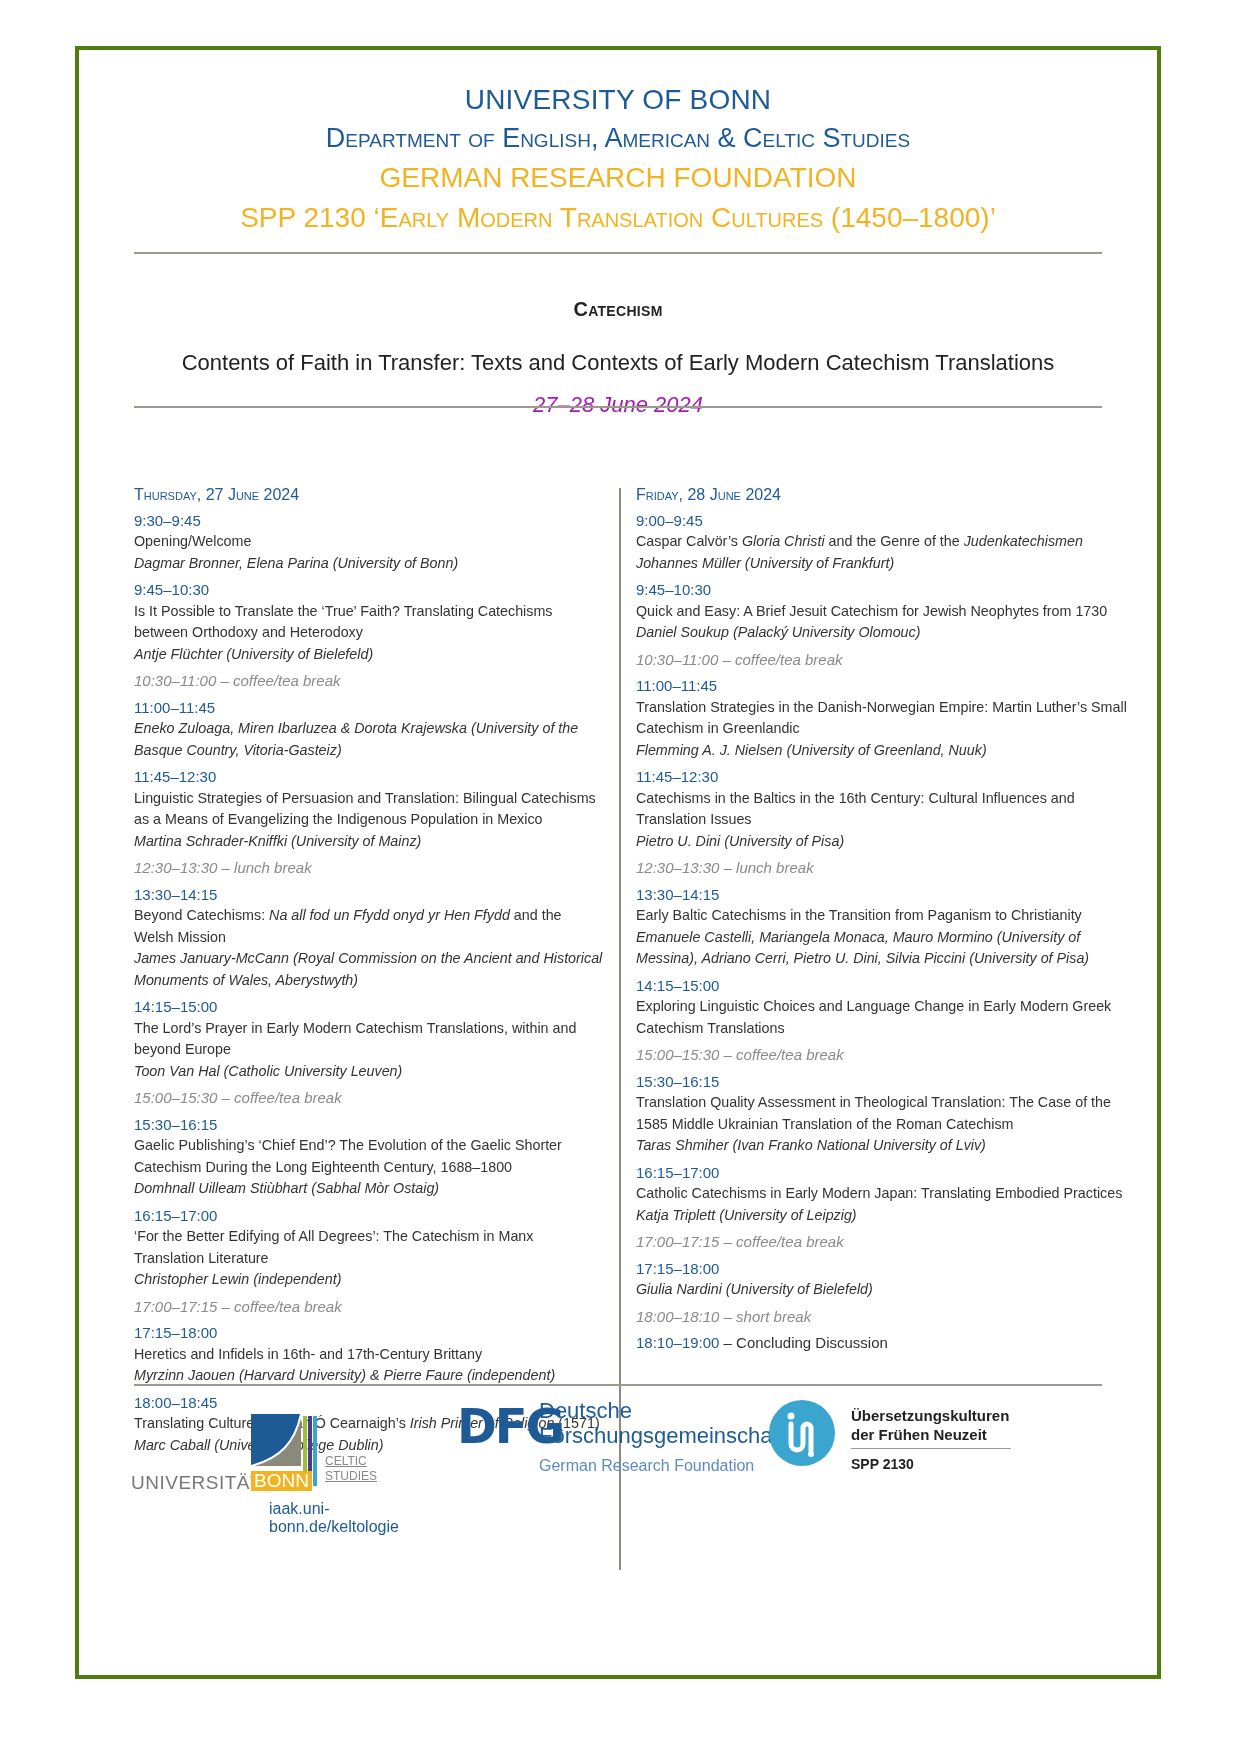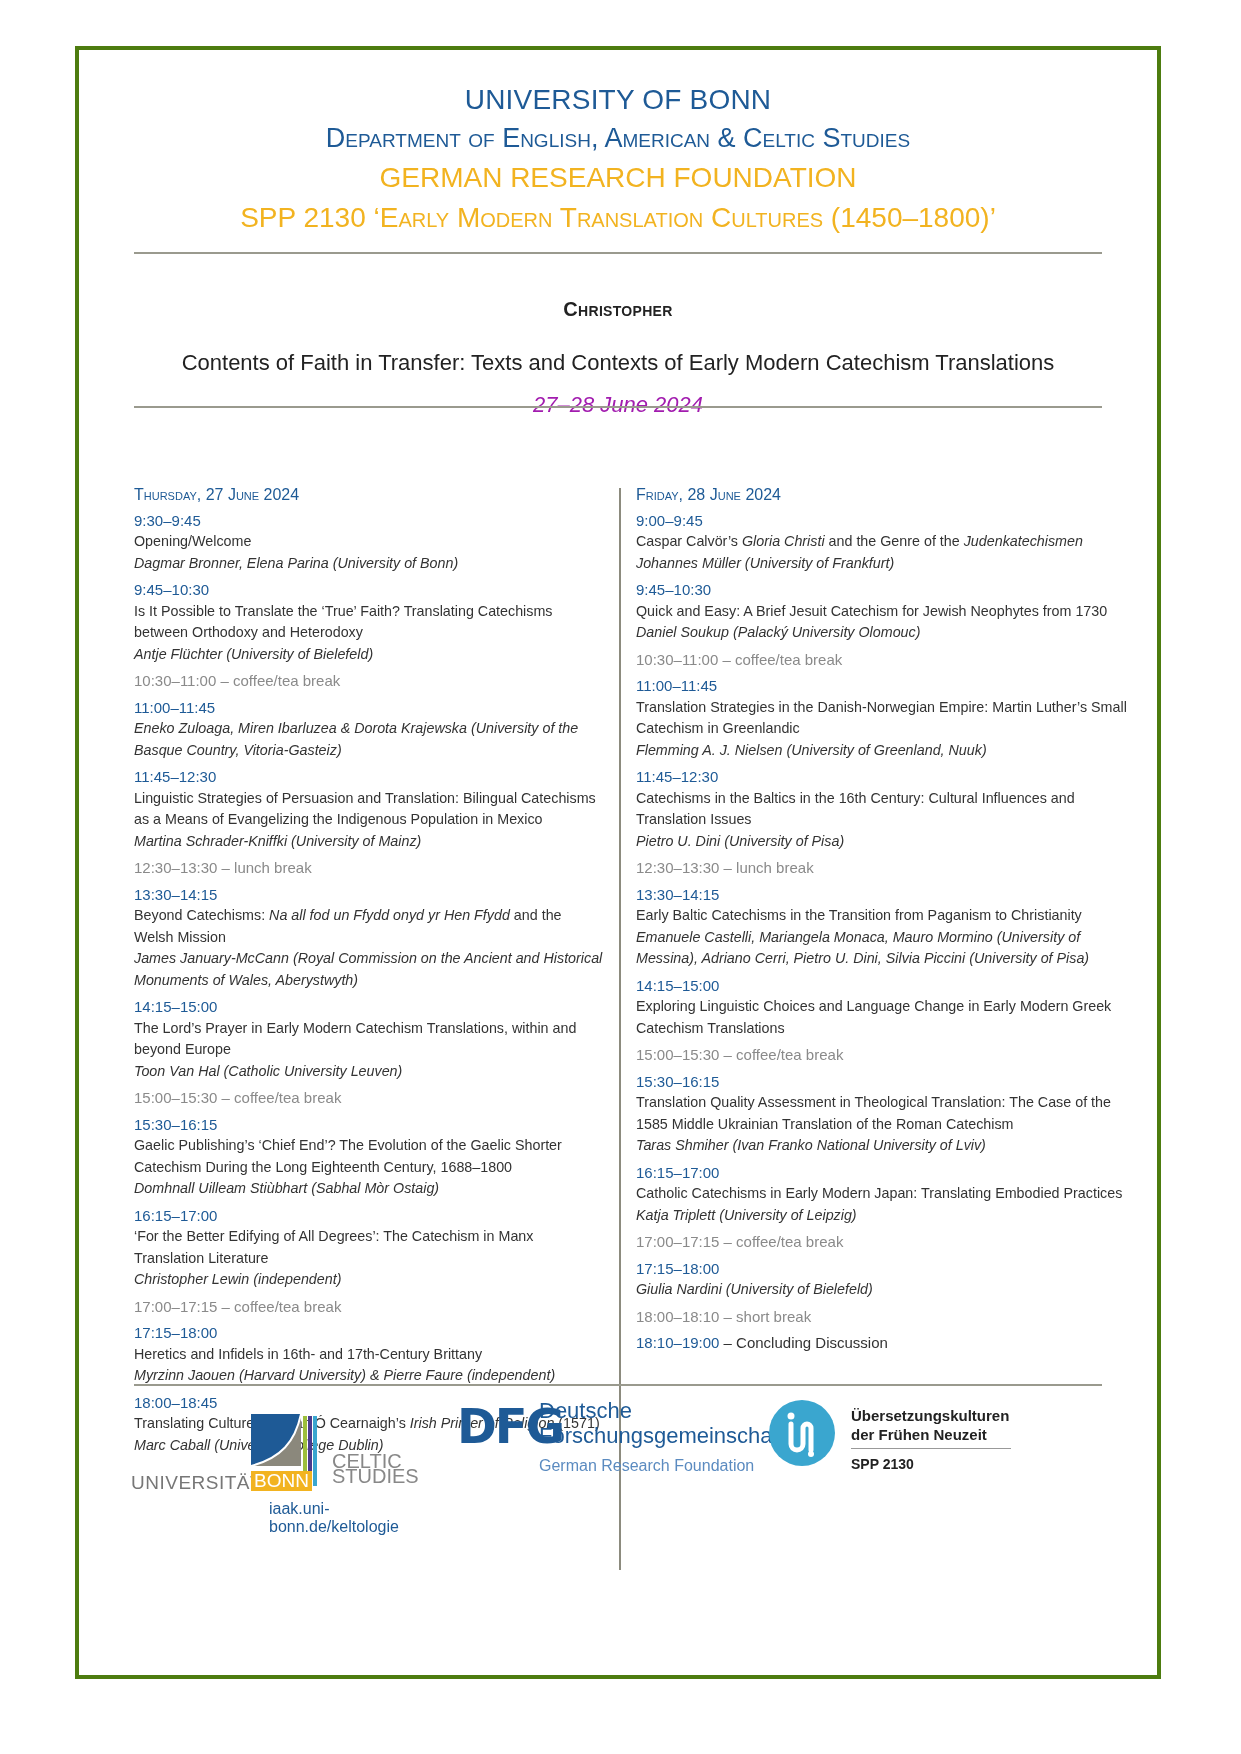--- a/index.html
+++ b/index.html
@@ -16,30 +16,30 @@
   .conf-date { top: 342px; font-size: 22px; font-style: italic; color: #a21caf; }
   .col { position: absolute; top: 434px; font-size: 14.3px; line-height: 21.5px; }
   .col-left { left: 55px; width: 470px; }
   .col-right { left: 557px; width: 500px; }
   .divider { position: absolute; left: 540px; top: 438px; width: 2px; height: 1082px; background: #8c8b7e; }
   .day-head { color: #1e5a96; font-variant: small-caps; font-size: 16px; margin-bottom: 4px; }
   .slot { margin-bottom: 5px; }
   .time { color: #1e5a96; font-size: 15px; }
   .ttl { color: #333; }
   .spk { font-style: italic; color: #333; }
-  .brk { color: #8a8a8a; font-size: 15px; margin-bottom: 5px; }
+  .brk { color: #8a8a8a; font-size: 15px; margin-bottom: 5px; font-style: italic; }
   .closing { font-size: 15px; }
   .closing .time { display: inline; }
   em { font-style: italic; }
   .footer { position: absolute; left: 0; right: 0; top: 1520px; height: 110px; }
   .logo-bonn { position: absolute; left: 52px; top: 24px; width: 280px; height: 90px; }
   .bonn-graphic { position: absolute; left: 120px; top: 0; width: 72px; height: 72px; }
   .bonn-text-univ { position: absolute; left: 0; top: 58px; font-size: 19px; color: #777; letter-spacing: 0.5px; }
   .bonn-text-bonn { position: absolute; left: 120px; top: 57px; width: 58px; height: 20px; background: #f2b320; color: #fff; font-size: 19px; line-height: 20px; padding-left: 3px; }
-  .celtic { position: absolute; left: 201px; top: 40px; font-size: 20px; line-height: 15px; color: #888; }
+  .celtic { position: absolute; left: 194px; top: 40px; font-size: 12px; line-height: 15px; color: #888; text-decoration: underline; }
   .url { position: absolute; left: 138px; top: 86px; font-size: 16px; color: #1e5a96; }
   .dfg-logo { position: absolute; left: 378px; top: 12px; }
   .dfg-letters { font-family: "DejaVu Sans", sans-serif; font-weight: bold; font-size: 48px; color: #1e5a96; letter-spacing: -2px; line-height: 48px; }
   .dfg-name { position: absolute; left: 460px; top: 8px; font-size: 22px; line-height: 25px; color: #1e5a96; white-space: nowrap; }
   .dfg-eng { position: absolute; left: 460px; top: 67px; font-size: 16px; color: #5b8bc0; white-space: nowrap; }
   .spp-logo { position: absolute; left: 690px; top: 10px; }
   .spp-circle { position: absolute; left: 0; top: 0; width: 66px; height: 66px; border-radius: 50%; background: #3aa6cf; }
   .spp-text { position: absolute; left: 82px; top: 6px; width: 160px; font-size: 15px; font-weight: bold; color: #222; line-height: 19px; white-space: nowrap; }
   .spp-rule { height: 1px; background: #999; margin: 4px 0 6px 0; width: 160px; }
   .spp-code { font-size: 14px; font-weight: bold; }
@@ -48,21 +48,21 @@
 <body>
 
 <div class="frame">
   <div class="hdr h-univ">UNIVERSITY OF BONN</div>
   <div class="hdr h-dept">Department of English, American &amp; Celtic Studies</div>
   <div class="hdr h-dfg">GERMAN RESEARCH FOUNDATION</div>
   <div class="hdr h-spp">SPP 2130 ‘Early Modern Translation Cultures (1450–1800)’</div>
 
   <div class="rule" style="top:202px;"></div>
 
-  <div class="hdr conf-kicker">Christopher</div>
+  <div class="hdr conf-kicker">Catechism</div>
   <div class="hdr conf-title">Contents of Faith in Transfer: Texts and Contexts of Early Modern Catechism Translations</div>
   <div class="hdr conf-date">27–28 June 2024</div>
 
   <div class="rule" style="top:356px;"></div>
 
   <div class="col col-left" id="col-thu">
     <div class="day-head">Thursday, 27 June 2024</div>
   <div class="slot">
         <div class="time">9:30–9:45</div>
         <div class="ttl">Opening/Welcome</div>

